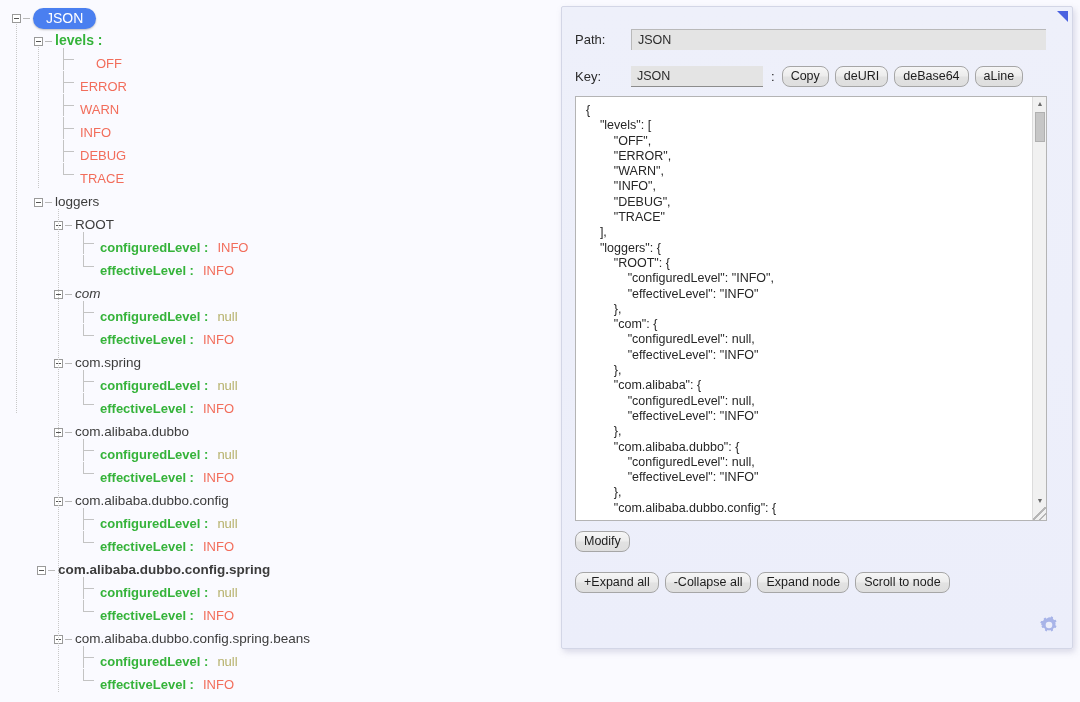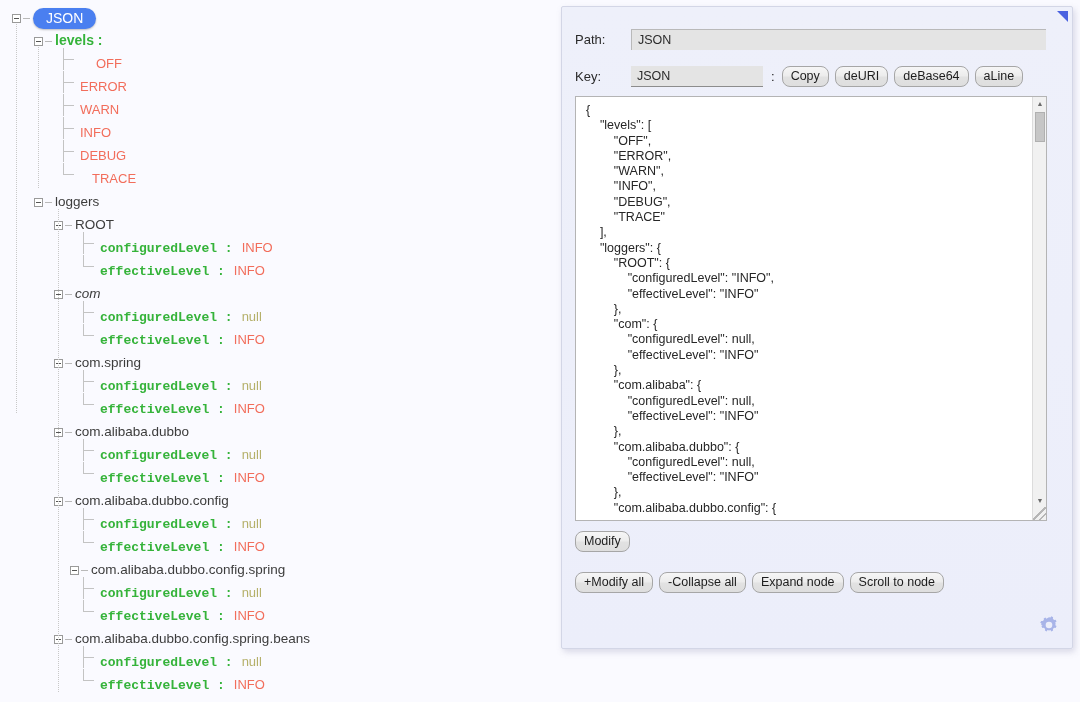--- a/index.html
+++ b/index.html
@@ -103,21 +103,20 @@
     font-size: 14px;
     line-height: 16px;
     vertical-align: middle;
     box-shadow: 0 1px 2px rgba(0,0,0,.25);
     cursor: pointer;
   }
   .k-green {
     color: #35b33a;
     font-weight: bold;
     font-size: 13px;
-    font-family: Liberation Mono, monospace;
   }
   .k-green-lg {
     color: #35b33a;
     font-weight: bold;
     font-size: 14px;
   }
   .colon { color: #35b33a; font-weight: bold; }
   .v-red { color: #f26d5b; font-size: 13px; margin-left: 9px; }
   .v-null { color: #b5b06a; font-size: 13px; margin-left: 9px; }
   .n-plain { color: #3c3c3c; font-size: 13.5px; }
@@ -286,38 +285,38 @@
 <body>
 
 <div id="tree-panel" style="position: absolute;">
     <div class="tnode" style="position: absolute; left: 12px; top: 6px;"><span class="toggle"></span><span class="stub"></span><span class="pill">JSON</span></div>
     <div class="tnode" style="position: absolute; left: 34px; top: 29px;"><span class="toggle"></span><span class="stub"></span><span class="k-green-lg">levels <span class="colon">:</span></span></div>
     <div class="tnode" style="position: absolute; left: 62px; top: 52px;"><span class="elbow"></span><span class="v-red" style="margin-left:16px">OFF</span></div>
     <div class="tnode" style="position: absolute; left: 62px; top: 75px;"><span class="elbow"></span><span class="v-red" style="margin-left:0">ERROR</span></div>
     <div class="tnode" style="position: absolute; left: 62px; top: 98px; text-align: center;"><span class="elbow"></span><span class="v-red" style="margin-left:0">WARN</span></div>
     <div class="tnode" style="position: absolute; left: 62px; top: 121px;"><span class="elbow"></span><span class="v-red" style="margin-left:0">INFO</span></div>
     <div class="tnode" style="position: absolute; left: 62px; top: 144px;"><span class="elbow"></span><span class="v-red" style="margin-left:0">DEBUG</span></div>
-    <div class="tnode" style="position: absolute; left: 62px; top: 167px;"><span class="elbow last"></span><span class="v-red" style="margin-left:12px">TRACE</span></div>
+    <div class="tnode" style="position: absolute; left: 62px; top: 167px;"><span class="elbow last"></span><span class="v-red" style="margin-left:0">TRACE</span></div>
     <div class="tnode" style="position: absolute; left: 34px; top: 190px;"><span class="toggle"></span><span class="stub"></span><span class="n-plain">loggers</span></div>
     <div class="tnode" style="position: absolute; left: 54px; top: 213px; text-align: right;"><span class="toggle"></span><span class="stub"></span><span class="n-plain">ROOT</span></div>
     <div class="tnode" style="position: absolute; left: 82px; top: 236px;"><span class="elbow"></span><span class="k-green">configuredLevel <span class="colon">:</span></span><span class="v-red">INFO</span></div>
     <div class="tnode" style="position: absolute; left: 82px; top: 259px;"><span class="elbow last"></span><span class="k-green">effectiveLevel <span class="colon">:</span></span><span class="v-red">INFO</span></div>
     <div class="tnode" style="position: absolute; left: 54px; top: 282px; font-style: italic;"><span class="toggle"></span><span class="stub"></span><span class="n-plain">com</span></div>
     <div class="tnode" style="position: absolute; left: 82px; top: 305px;"><span class="elbow"></span><span class="k-green">configuredLevel <span class="colon">:</span></span><span class="v-null">null</span></div>
     <div class="tnode" style="position: absolute; left: 82px; top: 328px;"><span class="elbow last"></span><span class="k-green">effectiveLevel <span class="colon">:</span></span><span class="v-red">INFO</span></div>
     <div class="tnode" style="position: absolute; left: 54px; top: 351px;"><span class="toggle"></span><span class="stub"></span><span class="n-plain">com.spring</span></div>
     <div class="tnode" style="position: absolute; left: 82px; top: 374px;"><span class="elbow"></span><span class="k-green">configuredLevel <span class="colon">:</span></span><span class="v-null">null</span></div>
     <div class="tnode" style="position: absolute; left: 82px; top: 397px;"><span class="elbow last"></span><span class="k-green">effectiveLevel <span class="colon">:</span></span><span class="v-red">INFO</span></div>
     <div class="tnode" style="position: absolute; left: 54px; top: 420px;"><span class="toggle"></span><span class="stub"></span><span class="n-plain">com.alibaba.dubbo</span></div>
     <div class="tnode" style="position: absolute; left: 82px; top: 443px;"><span class="elbow"></span><span class="k-green">configuredLevel <span class="colon">:</span></span><span class="v-null">null</span></div>
     <div class="tnode" style="position: absolute; left: 82px; top: 466px;"><span class="elbow last"></span><span class="k-green">effectiveLevel <span class="colon">:</span></span><span class="v-red">INFO</span></div>
     <div class="tnode" style="position: absolute; left: 54px; top: 489px;"><span class="toggle"></span><span class="stub"></span><span class="n-plain">com.alibaba.dubbo.config</span></div>
     <div class="tnode" style="position: absolute; left: 82px; top: 512px;"><span class="elbow"></span><span class="k-green">configuredLevel <span class="colon">:</span></span><span class="v-null">null</span></div>
     <div class="tnode" style="position: absolute; left: 82px; top: 535px;"><span class="elbow last"></span><span class="k-green">effectiveLevel <span class="colon">:</span></span><span class="v-red">INFO</span></div>
-    <div class="tnode" style="position: absolute; left: 70px; top: 558px;"><span class="toggle"></span><span class="stub"></span><span class="n-plain">com.alibaba.dubbo.config.spring</span></div>
+    <div class="tnode" style="position: absolute; left: 37px; top: 558px; font-weight: bold;"><span class="toggle"></span><span class="stub"></span><span class="n-plain">com.alibaba.dubbo.config.spring</span></div>
     <div class="tnode" style="position: absolute; left: 82px; top: 581px;"><span class="elbow"></span><span class="k-green">configuredLevel <span class="colon">:</span></span><span class="v-null">null</span></div>
     <div class="tnode" style="position: absolute; left: 82px; top: 604px;"><span class="elbow last"></span><span class="k-green">effectiveLevel <span class="colon">:</span></span><span class="v-red">INFO</span></div>
     <div class="tnode" style="position: absolute; left: 54px; top: 627px;"><span class="toggle"></span><span class="stub"></span><span class="n-plain">com.alibaba.dubbo.config.spring.beans</span></div>
     <div class="tnode" style="position: absolute; left: 82px; top: 650px;"><span class="elbow"></span><span class="k-green">configuredLevel <span class="colon">:</span></span><span class="v-null">null</span></div>
     <div class="tnode" style="position: absolute; left: 82px; top: 673px;"><span class="elbow last"></span><span class="k-green">effectiveLevel <span class="colon">:</span></span><span class="v-red">INFO</span></div>
     <div class="rail" style="left: 16px; top: 24px; height: 389px;"></div>
     <div class="rail" style="left: 38px; top: 47px; height: 141px;"></div>
     <div class="rail" style="left: 58px; top: 209px; height: 483px;"></div>
   </div>
 
@@ -374,21 +373,21 @@
       <div class="vs-arrow dn">▼</div>
     </div>
     <div class="resize-grip"></div>
   </div>
 
   <div id="modify-row">
     <button class="btn">Modify</button>
   </div>
 
   <div id="action-row">
-    <button class="btn">+Modify all</button>
+    <button class="btn">+Expand all</button>
     <button class="btn">-Collapse all</button>
     <button class="btn">Expand node</button>
     <button class="btn">Scroll to node</button>
   </div>
 
 
   <div class="gear">
     <svg width="22" height="22" viewBox="0 0 22 22" aria-hidden="true">
       <path fill="#a8b4e8" d="M11 3.2l1.5.3.8-1.3 1.8 1-.2 1.5 1.2 1.2 1.5-.2 1 1.8-1.3.8.3 1.5-.3 1.5 1.3.8-1 1.8-1.5-.2-1.2 1.2.2 1.5-1.8 1-.8-1.3-1.5.3-1.5-.3-.8 1.3-1.8-1 .2-1.5-1.2-1.2-1.5.2-1-1.8 1.3-.8L3.2 11l.3-1.5-1.3-.8 1-1.8 1.5.2 1.2-1.2-.2-1.5 1.8-1 .8 1.3z"></path>
       <circle cx="11" cy="11" r="3.3" fill="#eceefa"></circle>

